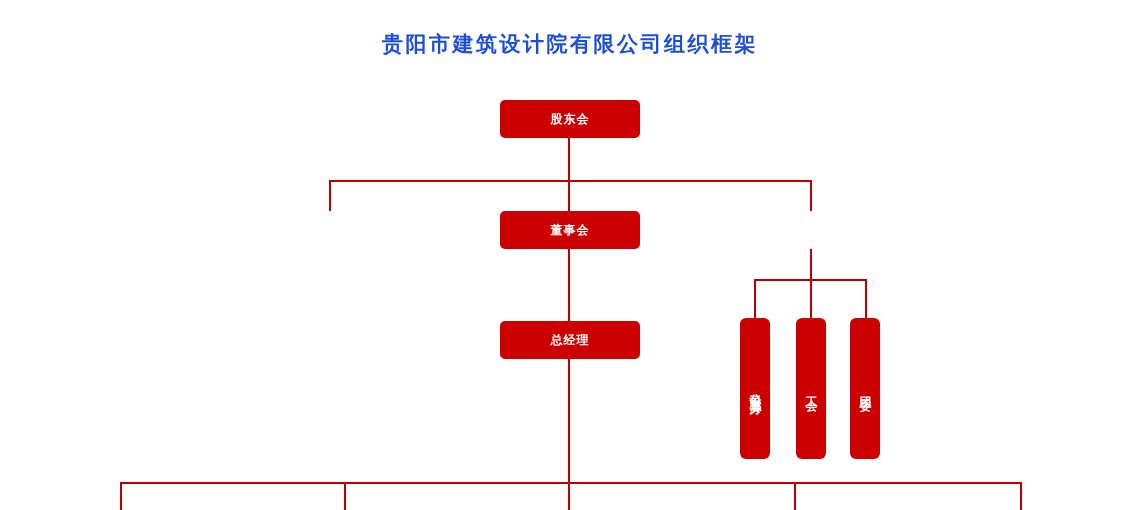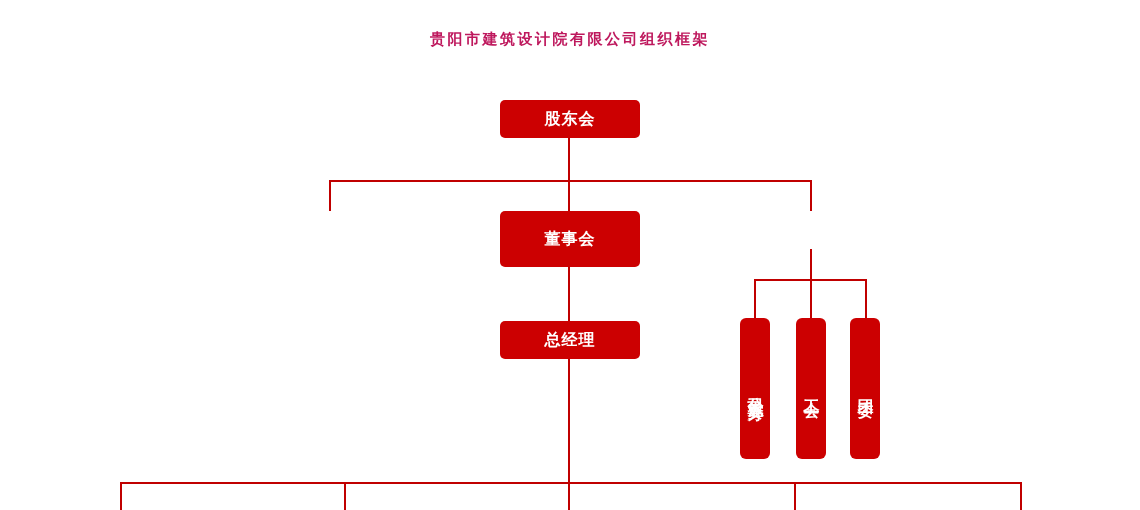--- a/index.html
+++ b/index.html
@@ -6,28 +6,28 @@
   #stage{
     position:relative;
     width:1140px;height:510px;
     background:#ffffff;
     overflow:hidden;
     font-family:"Liberation Sans", sans-serif;
   }
   .title{
     position:absolute;left:0;top:30px;width:1140px;
     text-align:center;
-    font-size:15px;font-weight:bold;color:#be185d;
+    font-size:21px;font-weight:bold;color:#1d4ed8;
     letter-spacing:2.5px;
   }
   .node{
     position:absolute;
     background:#CC0001;
     color:#ffffff;
-    font-size:16px;font-weight:bold;
+    font-size:12px;font-weight:bold;
     letter-spacing:1px;
     display:flex;align-items:center;justify-content:center;
     border-radius:5px;
     box-sizing:border-box;
   }
   .vnode{
     writing-mode:vertical-rl;
     text-orientation:upright;
     letter-spacing:2px;
     border-radius:6px;
@@ -48,21 +48,21 @@
   .c12{left:568px;top:358px;width:2px;height:126px;} 
   .c13{left:120px;top:482px;width:902px;height:2px;} 
   .c14{left:120px;top:482px;width:2px;height:28px;}
   .c15{left:344px;top:482px;width:2px;height:28px;}
   .c16{left:568px;top:482px;width:2px;height:28px;}
   .c17{left:794px;top:482px;width:2px;height:28px;}
   .c18{left:1020px;top:482px;width:2px;height:28px;}
   
   .n-shareholders{left:500px;top:100px;width:140px;height:38px;}
   .n-supervisors{left:260px;top:211px;width:140px;height:38px;}
-  .n-directors{left:500px;top:211px;width:140px;height:56px;}
+  .n-directors{left:500px;top:211px;width:140px;height:38px;}
   .n-party{left:740px;top:211px;width:140px;height:38px;}
   .n-gm{left:500px;top:321px;width:140px;height:38px;text-align:center;}
   .n-partyoffice{left:740px;top:318px;width:30px;height:141px;}
   .n-union{left:796px;top:318px;width:30px;height:141px;}
   .n-youth{left:850px;top:318px;width:30px;height:141px;}
 </style>
 </head>
 <body>
 
 <div id="stage">

